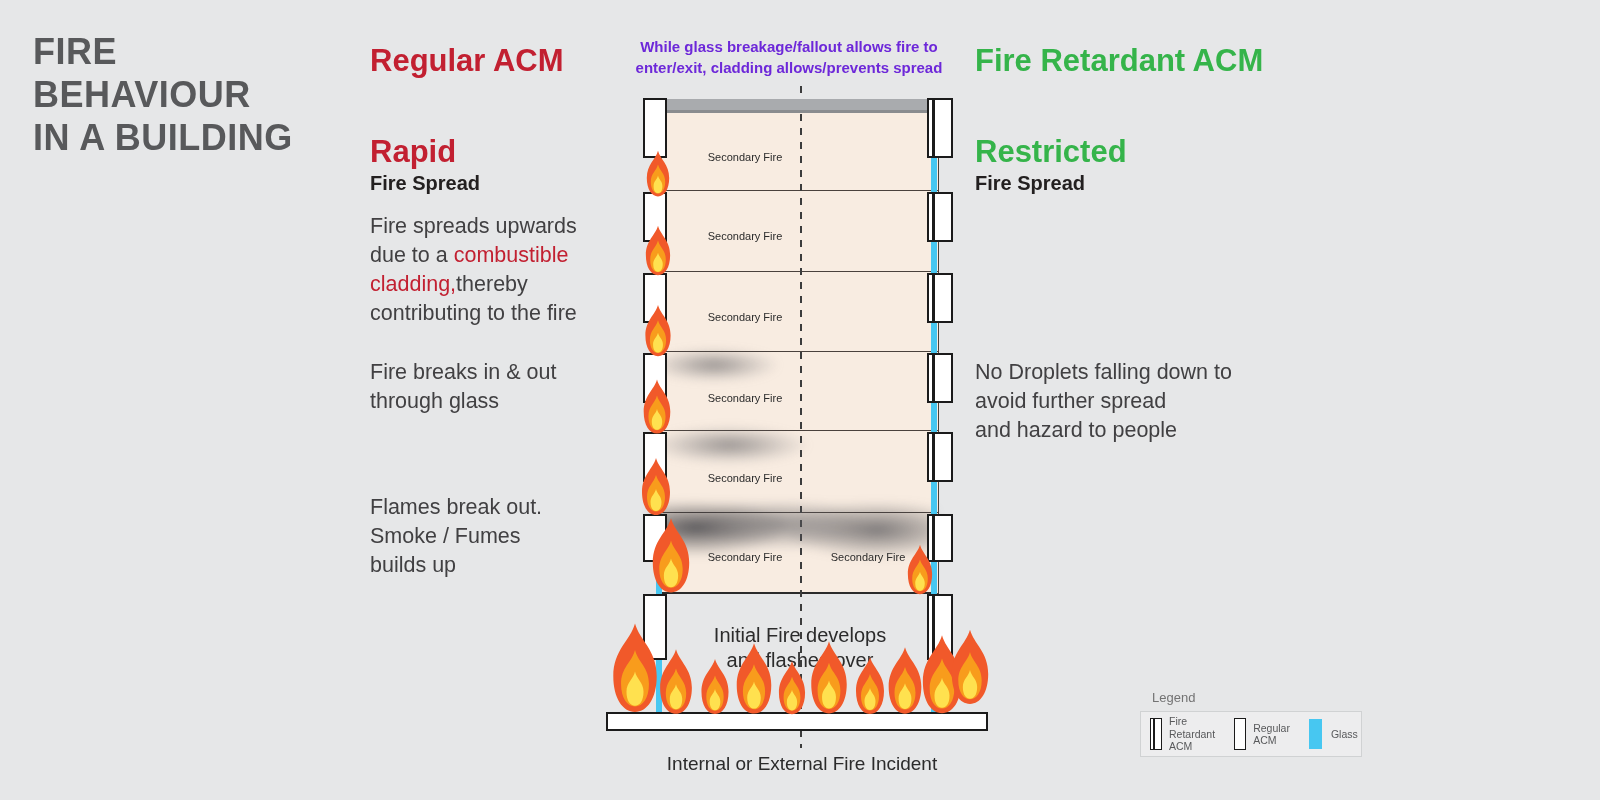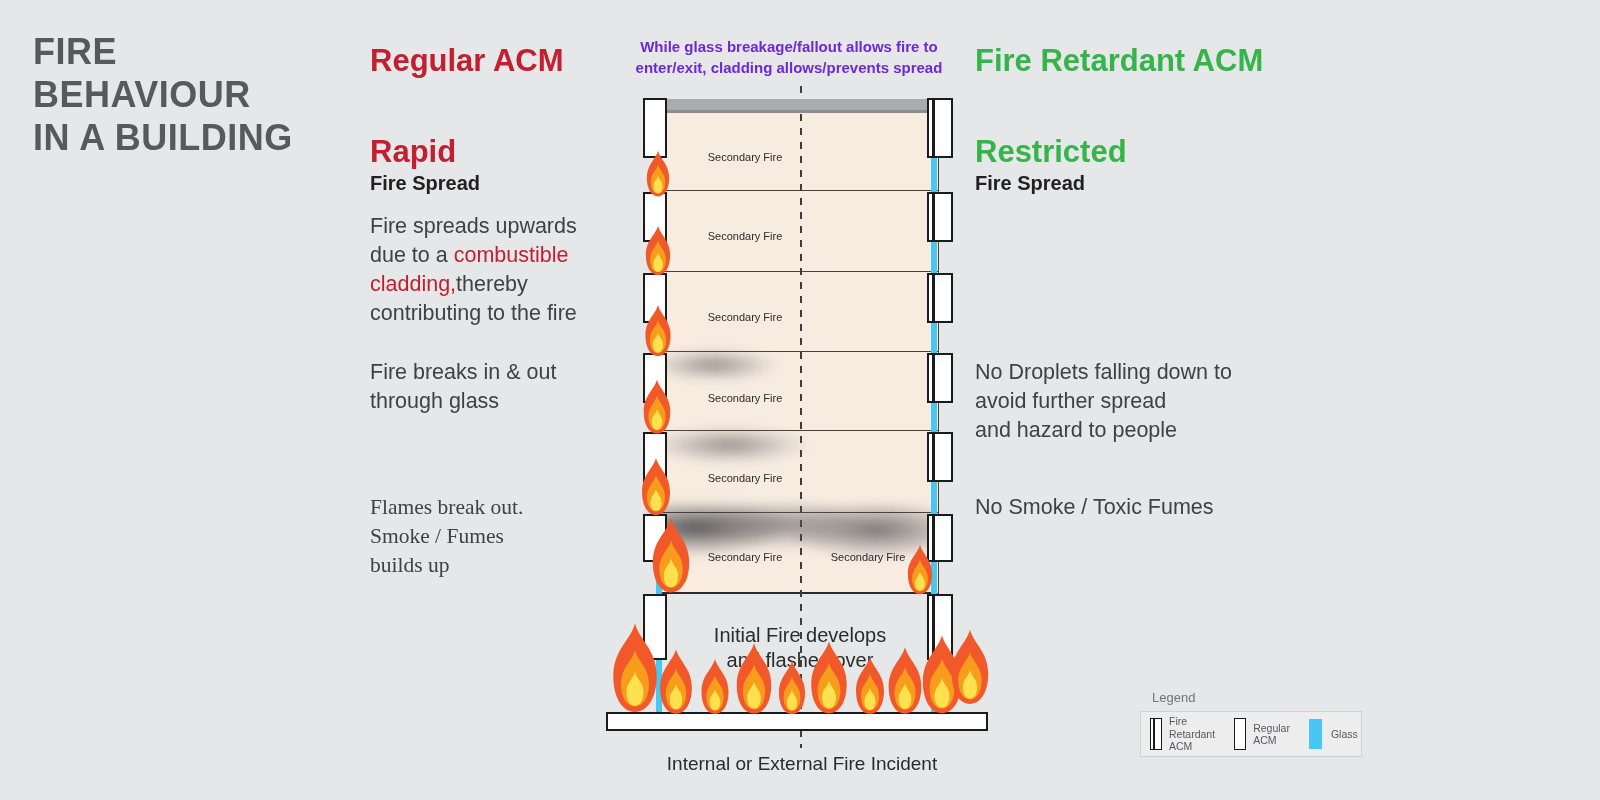--- a/index.html
+++ b/index.html
@@ -94,31 +94,30 @@
 
   <div class="abs col-heading red" style="left:370px; top:44px;">Regular ACM</div>
   <div class="abs spread-type red" style="left:370px; top:134px;">Rapid</div>
   <div class="abs spread-label" style="left:370px; top:172px;">Fire Spread</div>
   <p class="abs para pre" style="left:370px; top:212px; width:290px; margin:0;"><span>Fire spreads upwards
 due to a </span><span class="red">combustible
 cladding,</span><span>thereby
 contributing to the fire</span></p>
   <p class="abs para pre" style="left:370px; top:358px; width:290px; margin:0;">Fire breaks in &amp; out
 through glass</p>
-  <p class="abs para pre" style="left:370px; top:493px; width:290px; margin:0;font-family:Liberation Serif, serif;">Flames break out.
+  <p class="abs para pre" style="left:370px; top:493px; width:290px; margin:0;">Flames break out.
 Smoke / Fumes
 builds up</p>
 
   <div class="abs col-heading green" style="left:975px; top:44px;">Fire Retardant ACM</div>
   <div class="abs spread-type green" style="left:975px; top:134px;">Restricted</div>
   <div class="abs spread-label" style="left:975px; top:172px;">Fire Spread</div>
   <p class="abs para pre" style="left:975px; top:358px; width:330px; margin:0;">No Droplets falling down to
 avoid further spread
 and hazard to people</p>
-  <p class="abs para pre" style="left:975px; top:493px; width:330px; margin:0;">No Smoke / Toxic Fumes</p>
 
   <div class="abs dash-line"></div>
   <div class="abs roof"></div>
 
   <div class="abs floor" style="top:112px; height:78px;"></div>
   <div class="abs floor" style="top:190px; height:81px;"></div>
   <div class="abs floor" style="top:271px; height:80px;"></div>
   <div class="abs floor" style="top:351px; height:79px;"></div>
   <div class="abs floor" style="top:430px; height:82px;"></div>
   <div class="abs floor" style="top:512px; height:80px;"></div>

